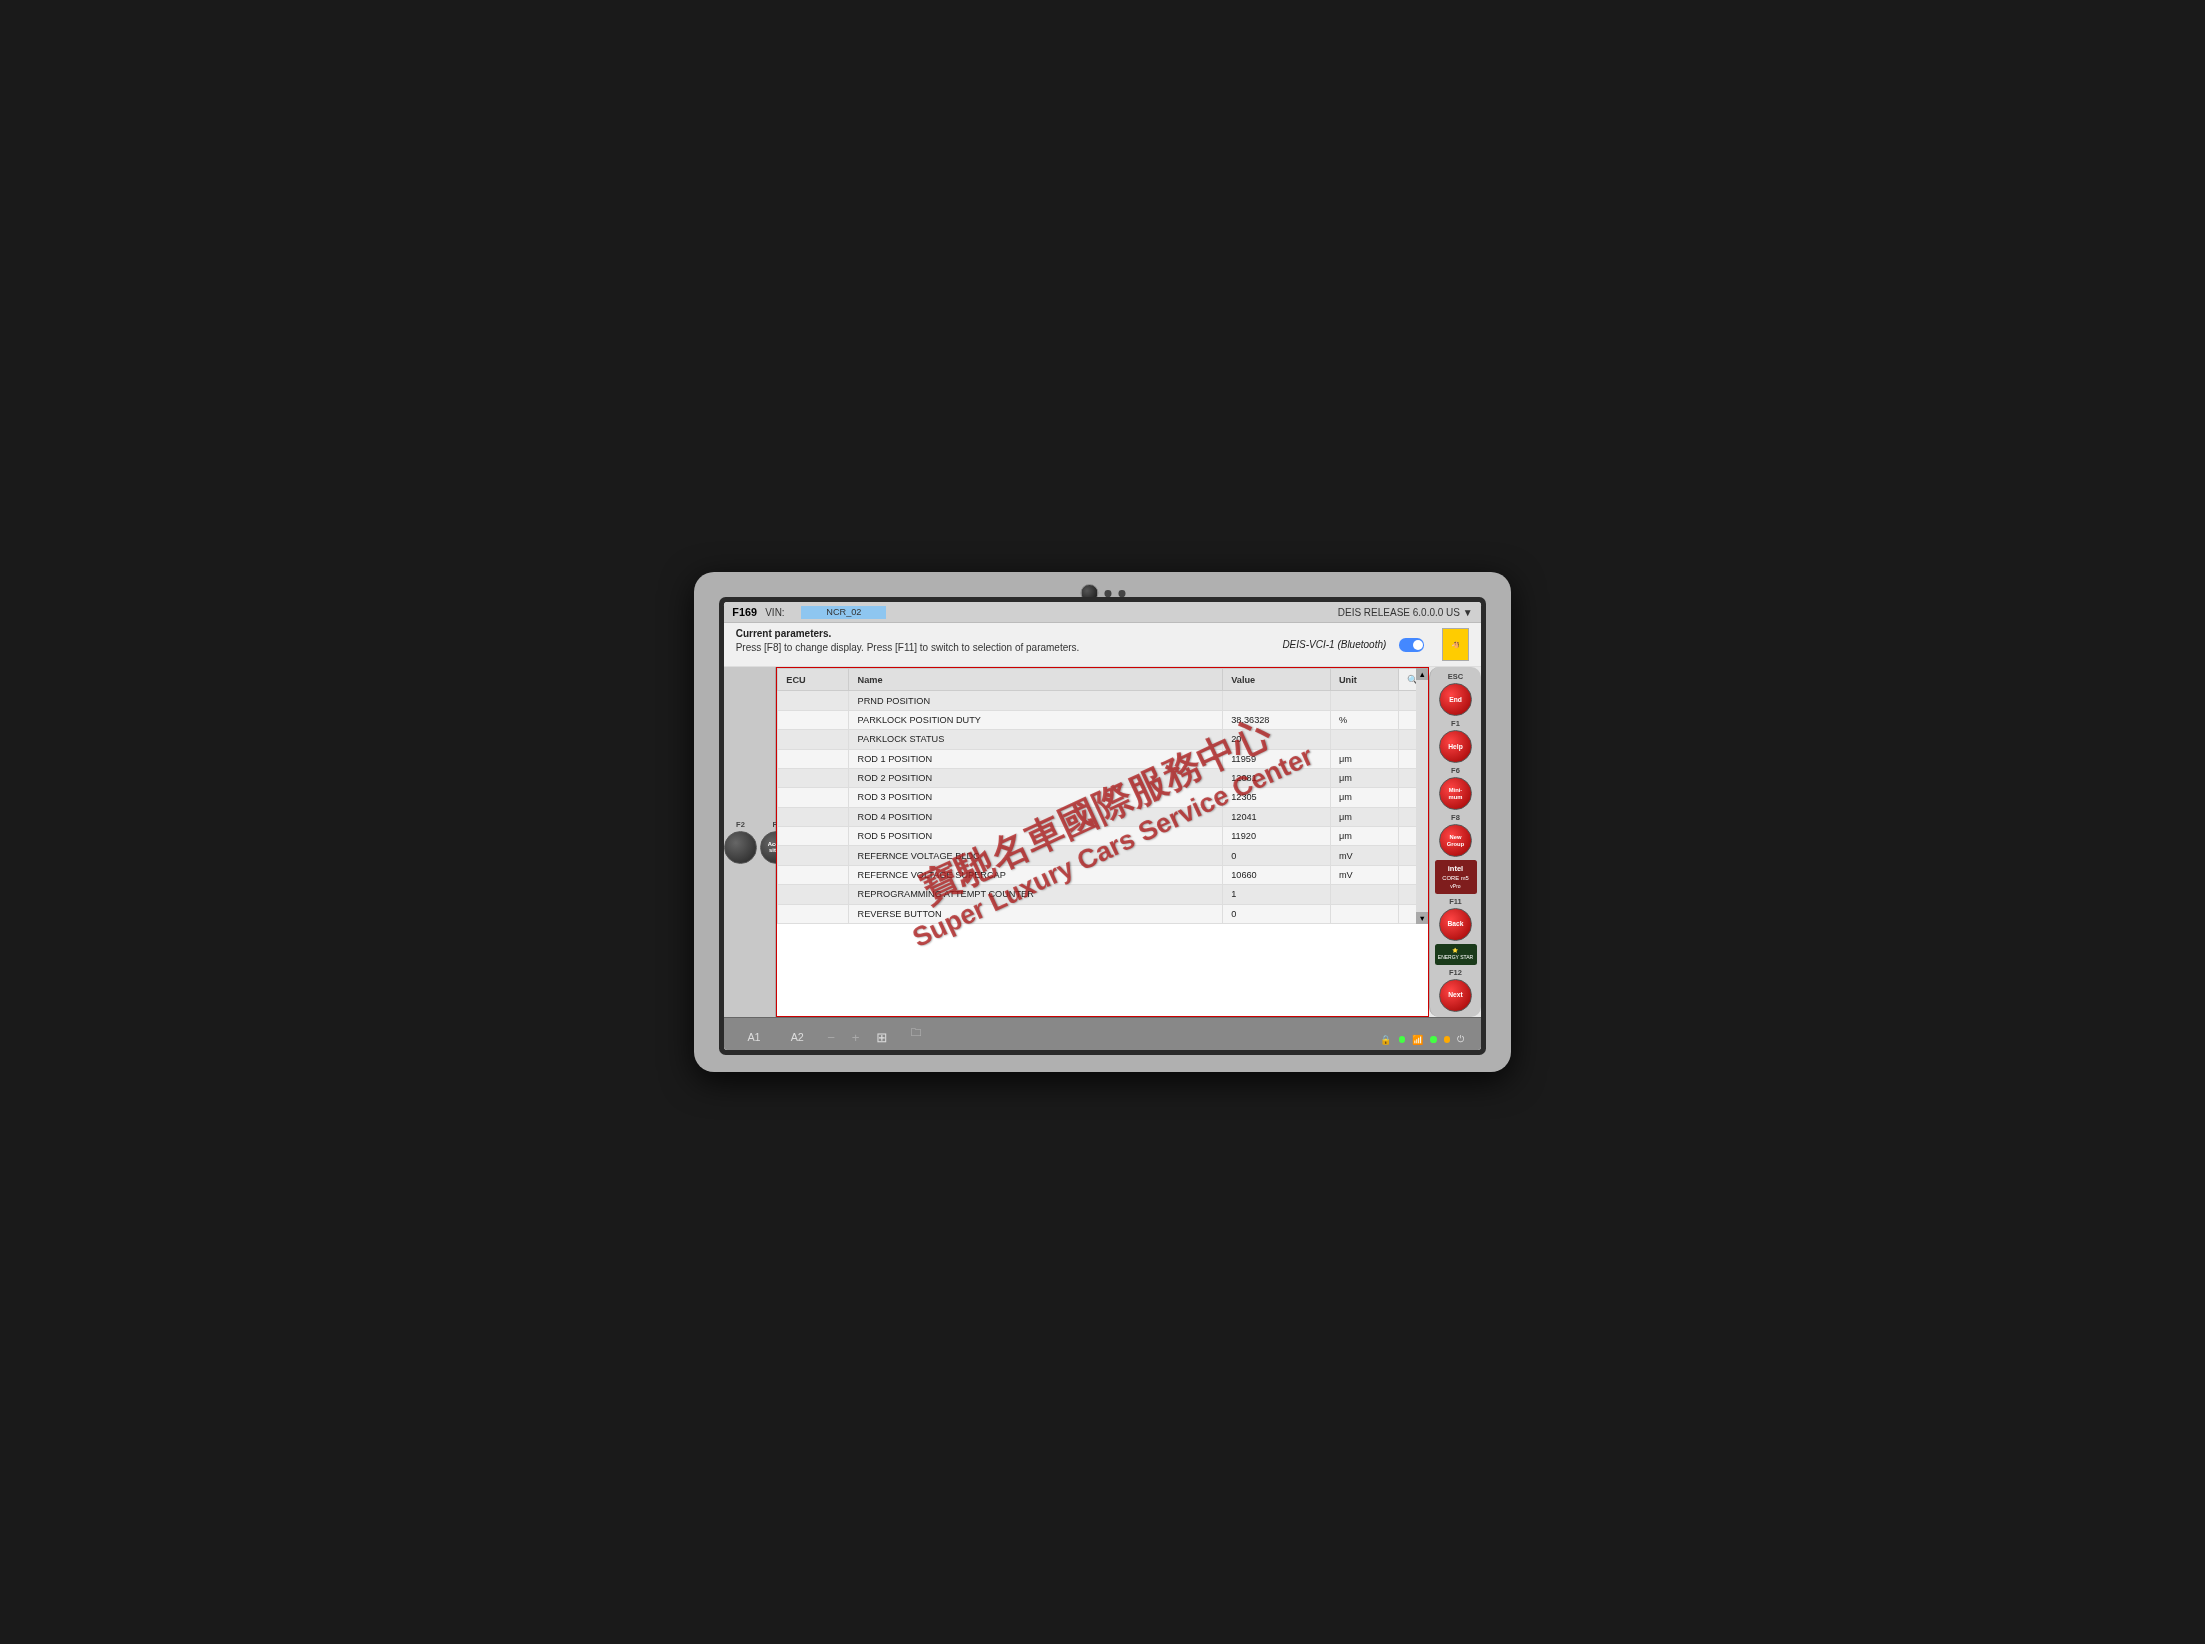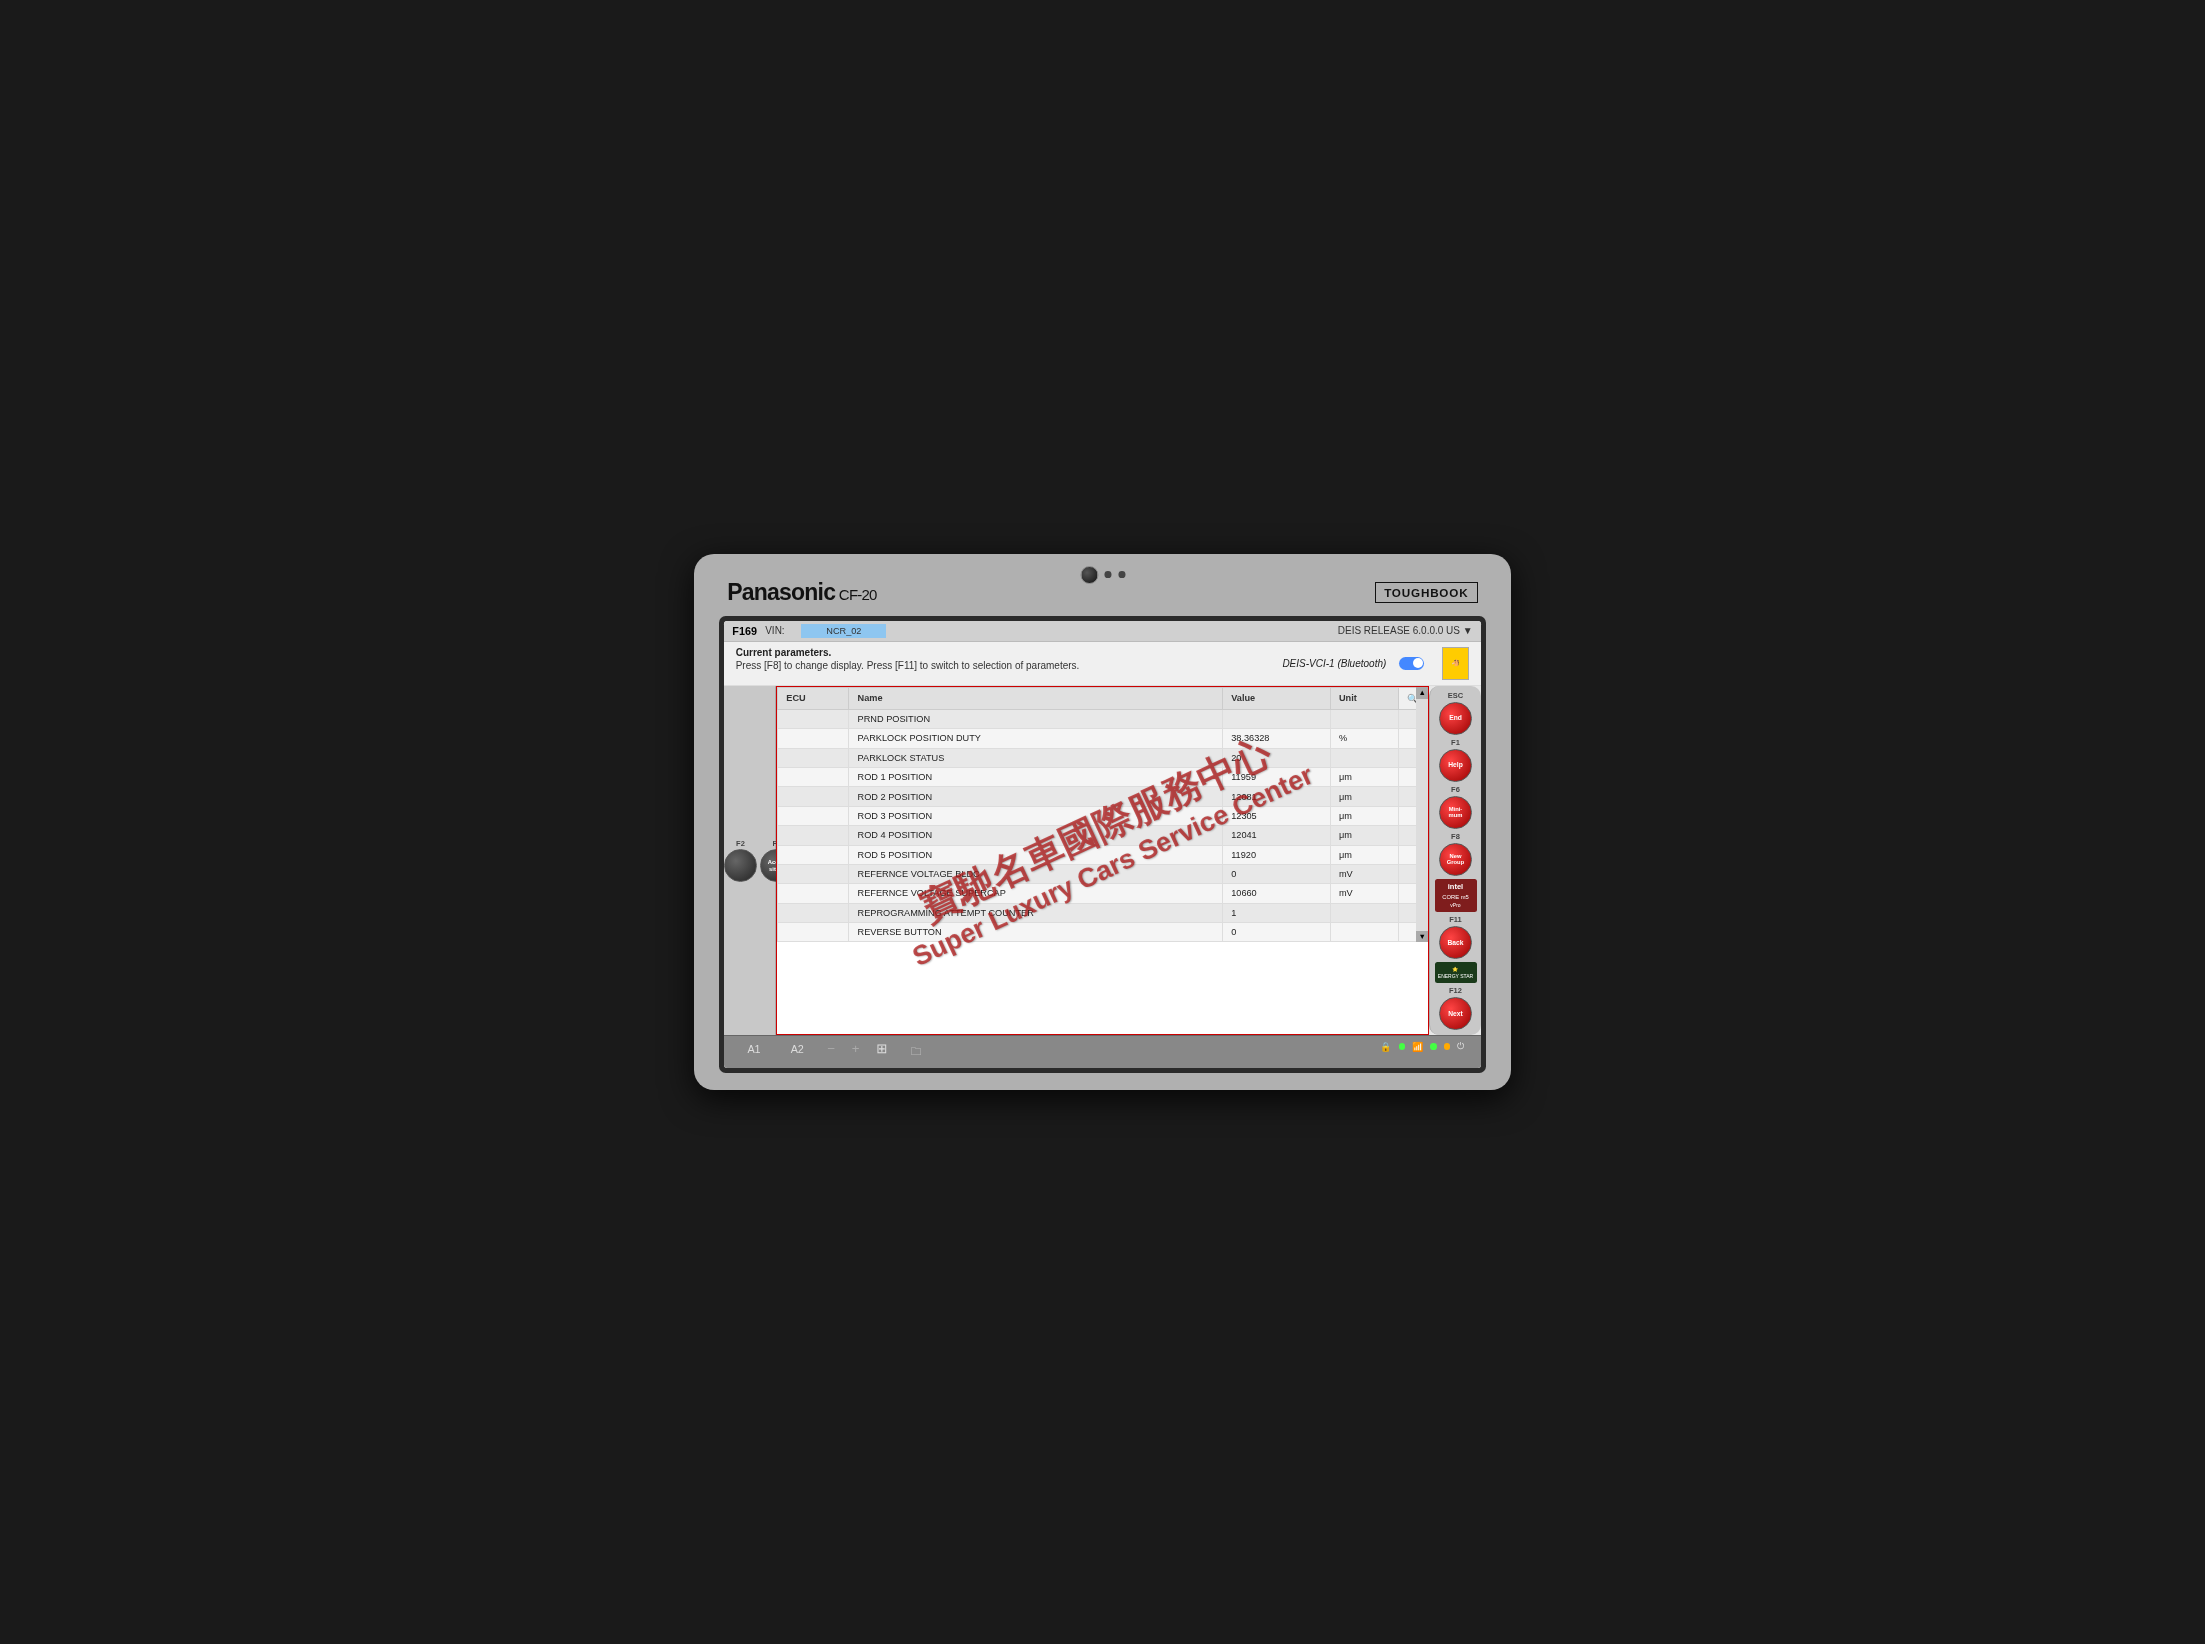--- a/index.html
+++ b/index.html
@@ -389,21 +389,21 @@
       color: rgba(180, 30, 30, 0.75);
       white-space: nowrap;
       text-shadow: 0.8px 0.8px 1.7px rgba(0,0,0,0.3);
       line-height: 1.2;
     }
 
     
     .taskbar {
       background: #888;
       display: flex;
-      align-items: flex-start;
+      align-items: flex-end;
       justify-content: center;
       padding: 5px 16.7px;
       gap: 16.7px;
       border-top: 0.8px solid #666;
     }
 
     .taskbar-btn {
       font-size: 10.8px;
       color: #ddd;
       cursor: pointer;
@@ -443,27 +443,20 @@
 <body>
 
 <div class="laptop-frame">
 
   <div class="camera-area">
     <div class="camera-lens"></div>
     <div class="camera-dot"></div>
     <div class="camera-dot"></div>
   </div>
 
-  <div class="laptop-top-bar">
-    <div>
-      <span class="brand-logo">Panasonic</span>
-      <span class="brand-logo" style="font-size:15px; font-weight:400;">CF-20</span>
-    </div>
-    <div class="toughbook-badge">TOUGHBOOK</div>
-  </div>
 
   <div class="screen-bezel">
     <div class="screen">
 
       <div class="header-bar">
         <span class="header-f169">F169</span>
         <span class="header-vin-label">VIN:</span>
         <span class="header-vin-bar">NCR_02</span>
         <span class="header-right">DEIS RELEASE 6.0.0.0   US ▼</span>
       </div>

